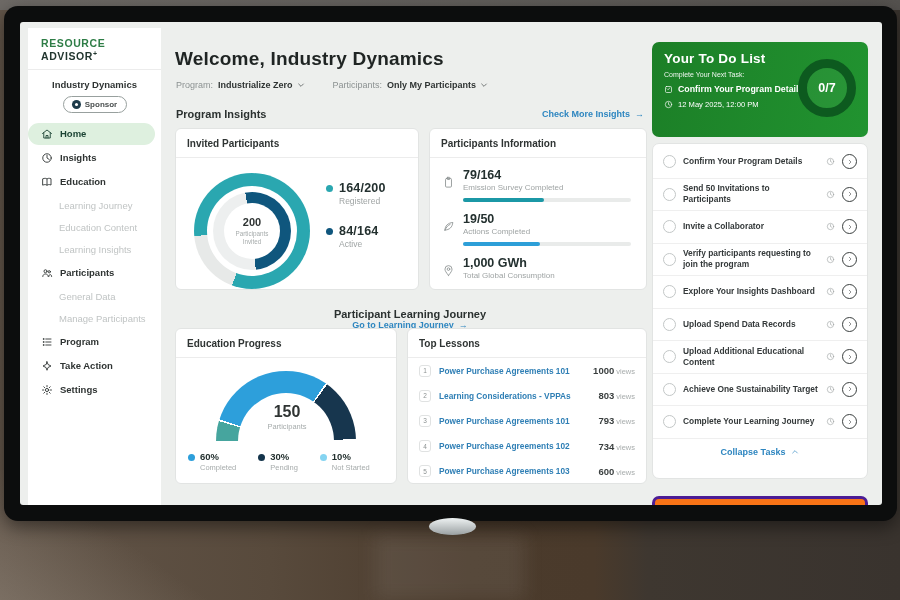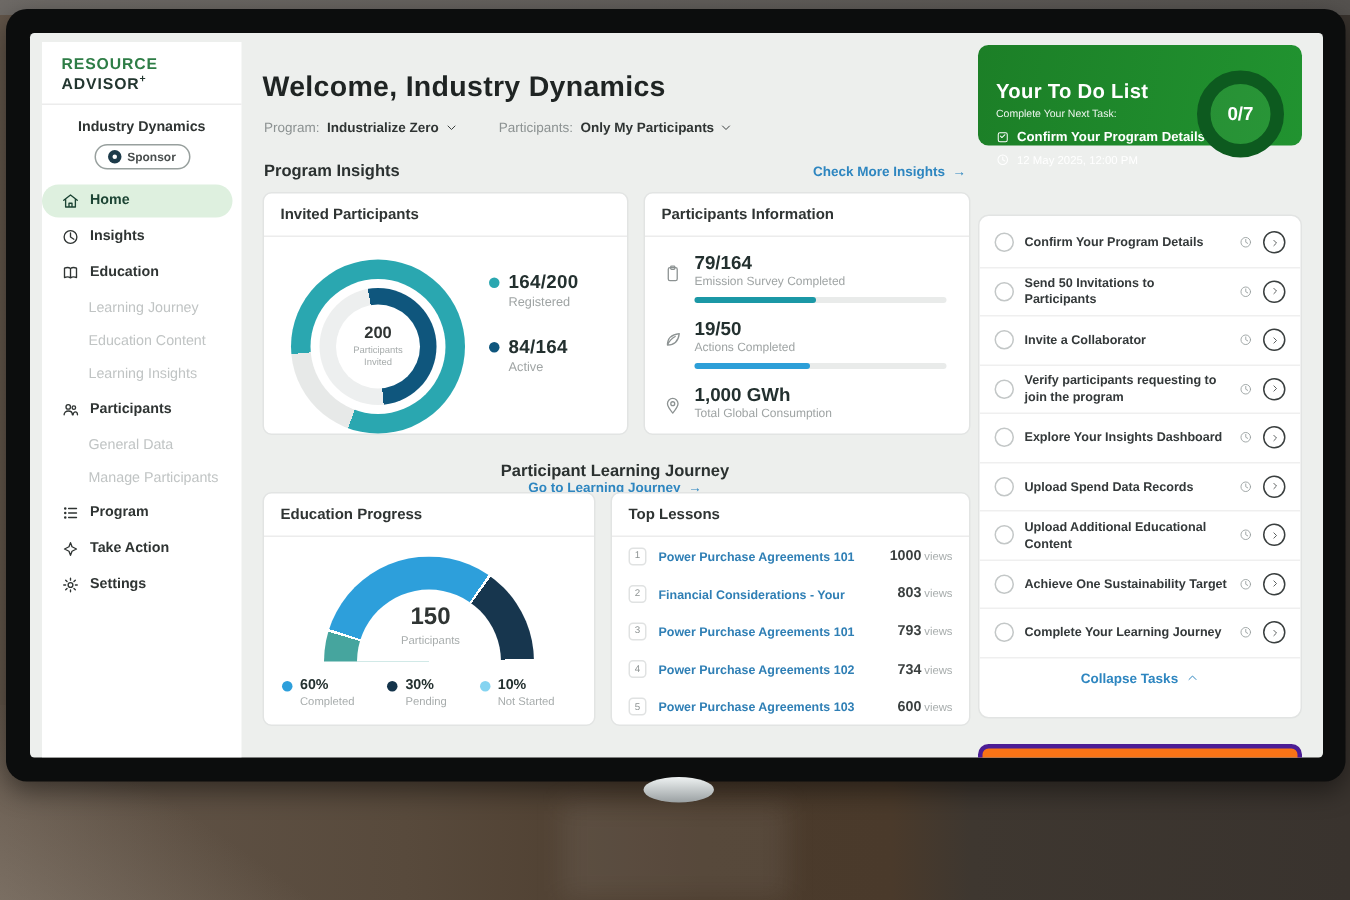--- a/index.html
+++ b/index.html
@@ -88,22 +88,22 @@
   
   .lesson { display:flex; align-items:center; gap:8px; padding:0 11px; height:25.2px; }
   .rank { width:12px; height:12px; border:1px solid #e0e2e2; border-radius:3px; font-size:6.5px; color:#8c9292;
     display:flex; align-items:center; justify-content:center; flex:0 0 auto; }
   .lesson .t { flex:1; font-size:8.3px; font-weight:600; color:#2f7fb5; cursor:pointer; }
   .lesson .views { font-size:9.5px; font-weight:800; color:#3a3f3f; }
   .lesson .vs { font-size:7.5px; color:#a7acac; margin-left:2px; font-weight:400; }
 
   
   .rightcol { position:absolute; left:632px; top:0; width:216px; height:483px; }
-  .todo-head { position:absolute; left:0; top:8px; width:216px; height:67px; border-radius:7px;
-    background:linear-gradient(100deg,#1c7f27,#219330); color:#fff; padding:23px 12px; }
+  .todo-head { position:absolute; left:0; top:20px; width:216px; height:95px; border-radius:7px;
+    background:linear-gradient(100deg,#1c7f27,#219330); color:#fff; padding:9px 12px; }
   .todo-head .tt { font-size:13.5px; font-weight:800; letter-spacing:.2px; }
   .todo-head .st { font-size:7px; margin-top:5px; opacity:.92; }
   .todo-head .task { display:flex; align-items:center; gap:5px; font-size:8.8px; font-weight:700; margin-top:6px; }
   .todo-head .dt { display:flex; align-items:center; gap:5px; font-size:7.6px; margin-top:6px; }
   .todo-head svg { width:9px; height:9px; stroke:#fff; fill:none; stroke-width:1.8; stroke-linecap:round; stroke-linejoin:round; flex:0 0 auto; }
   .ring { position:absolute; right:12px; top:17px; width:58px; height:58px; border-radius:50%;
     border:9px solid #0d5a1f; display:flex; align-items:center; justify-content:center; background:rgba(255,255,255,.04); }
   .ring .rv { font-size:12.5px; font-weight:800; color:#fff; }
   .todo-card { position:absolute; left:0; top:121px; width:216px; height:336px; background:#fff;
     border:1px solid #e2e4e3; border-radius:7px; padding:2px 0; }
@@ -356,21 +356,21 @@
 
       <div class="card" style="left:238px; top:306px; width:240px; height:156px;">
         <div class="card-title">Top Lessons</div>
         <div class="lesson">
           <span class="rank">1</span>
           <span class="t">Power Purchase Agreements 101</span>
           <span class="views"><span>1000</span><span class="vs">views</span></span>
         </div>
         <div class="lesson">
           <span class="rank">2</span>
-          <span class="t">Financial Considerations - Your</span>
+          <span class="t">Learning Considerations - VPPAs</span>
           <span class="views"><span>803</span><span class="vs">views</span></span>
         </div>
         <div class="lesson">
           <span class="rank">3</span>
           <span class="t">Power Purchase Agreements 101</span>
           <span class="views"><span>793</span><span class="vs">views</span></span>
         </div>
         <div class="lesson">
           <span class="rank">4</span>
           <span class="t">Power Purchase Agreements 102</span>

